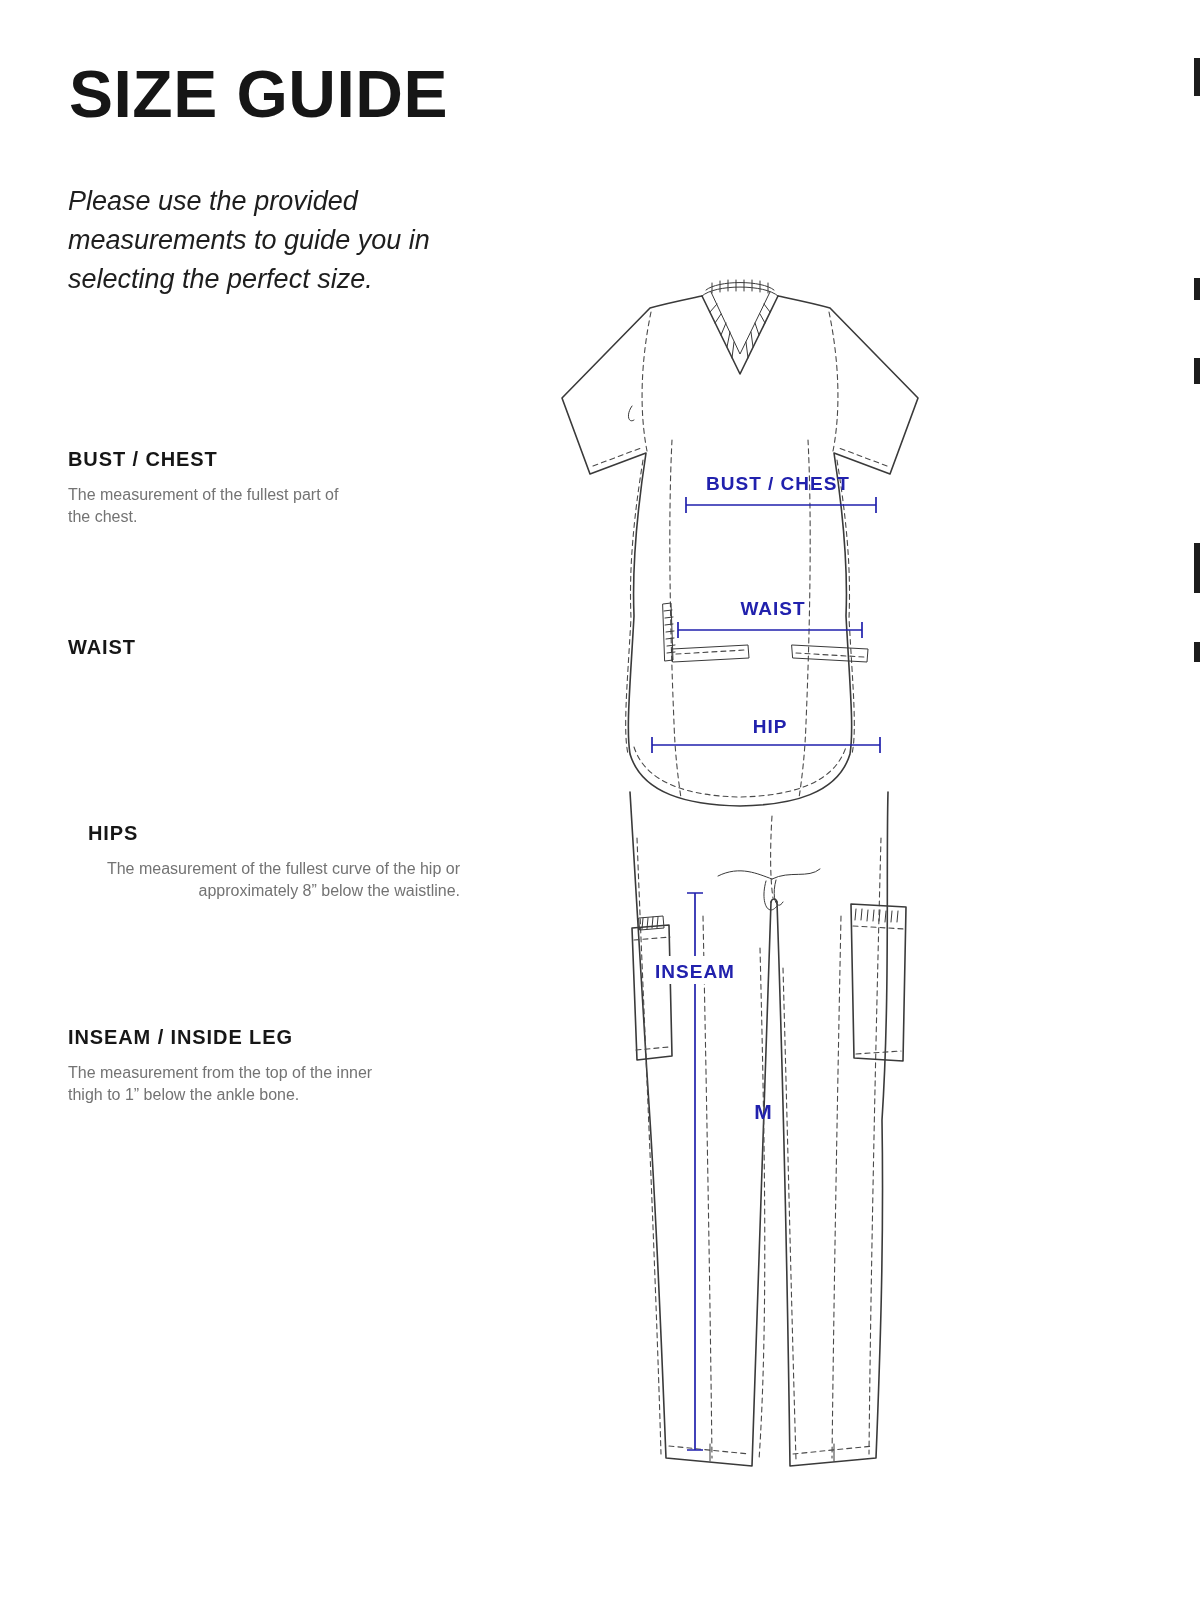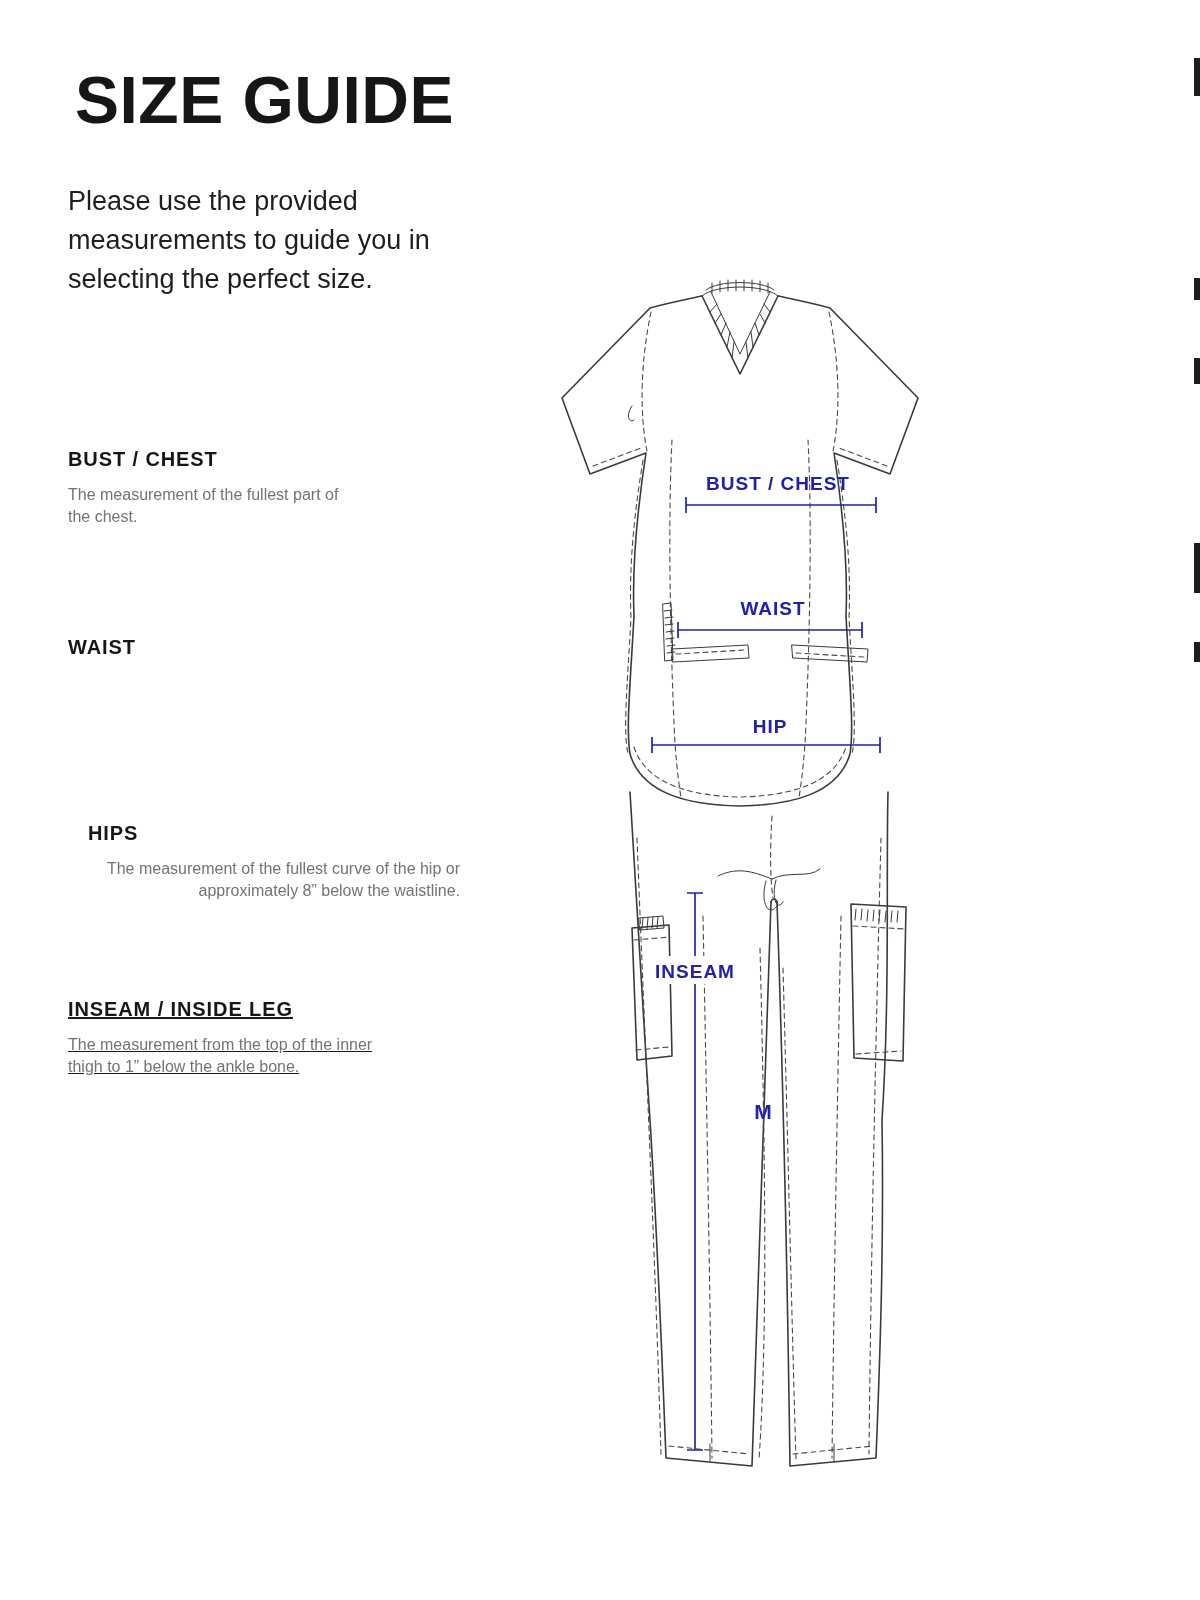--- a/index.html
+++ b/index.html
@@ -1,34 +1,34 @@
 <!DOCTYPE html>
 <html><head>
 <meta charset="utf-8">
 <style>
   html,body { margin:0; padding:0; background:#ffffff; }
   .page {
     position:relative; width:1200px; height:1600px; background:#fff;
     font-family:"Liberation Sans", sans-serif; color:#1e1e1e; overflow:hidden;
   }
   .title {
-    position:absolute; left:66px; top:58px; margin:9px;
+    position:absolute; left:66px; top:58px; margin:3px;
     font-size:66px; font-weight:700; letter-spacing:.5px; line-height:1; color:#161616;
   }
   .intro {
     position:absolute; left:68px; top:182px; width:445px; margin:0;
-    font-size:27px; line-height:1.45; color:#1e1e1e;
+    font-size:27px; line-height:1.45; color:#1e1e1e;font-style:italic;
   }
   .msec { position:absolute; left:68px; }
   .msec h2 { margin:0 0 13px 0; font-size:20px; font-weight:700; letter-spacing:.9px; color:#161616; }
   .msec p  { margin:0; font-size:16px; line-height:1.36; color:#737373; }
   .sec-bust   { top:448px; }  .sec-bust p   { width:292px; }
   .sec-waist  { top:636px; }  .sec-waist p  { width:312px; }
   .sec-hips   { top:822px;margin-left:20px; }  .sec-hips p   { width:372px;text-align:right; }
-  .sec-inseam { top:998px;text-decoration:underline; } .sec-inseam p { width:332px; }
+  .sec-inseam { top:1026px; } .sec-inseam p { width:332px; }
   .note {
     position:absolute; left:68px; top:1374px; width:338px; margin:0;
     font-size:23px; line-height:1.36;
   }
   .note strong { font-weight:700; }
   .figure { position:absolute; left:520px; top:268px; width:450px; height:1300px; }
   svg .sketch  { stroke:#3a3a3a; fill:none; stroke-width:1.6; stroke-linejoin:round; stroke-linecap:round; }
   svg .thin    { stroke-width:1; }
   svg .dashed  { stroke:#4a4a4a; fill:none; stroke-width:1.1; stroke-dasharray:5 4; stroke-linecap:round; }
   svg .whitefill { fill:#ffffff; stroke:none; }

